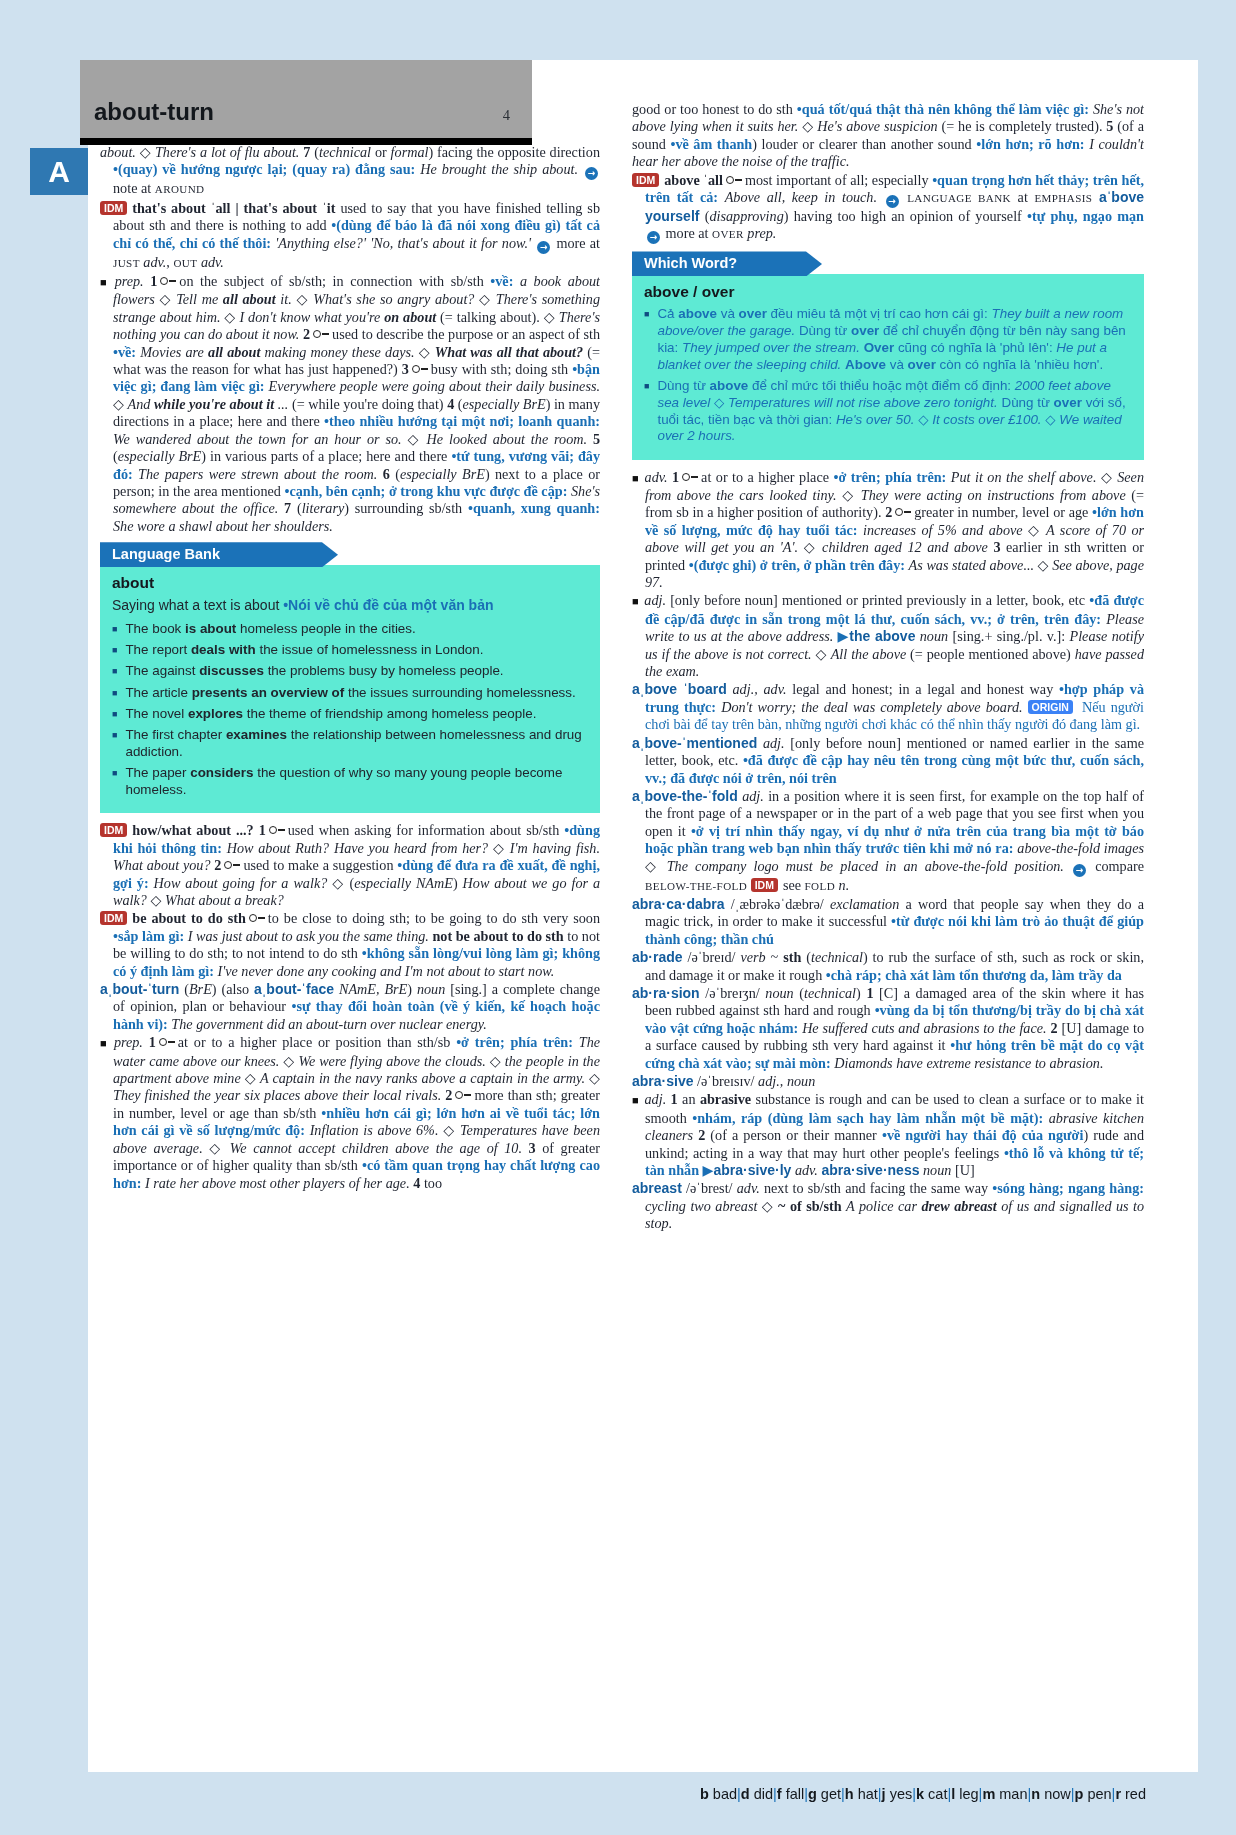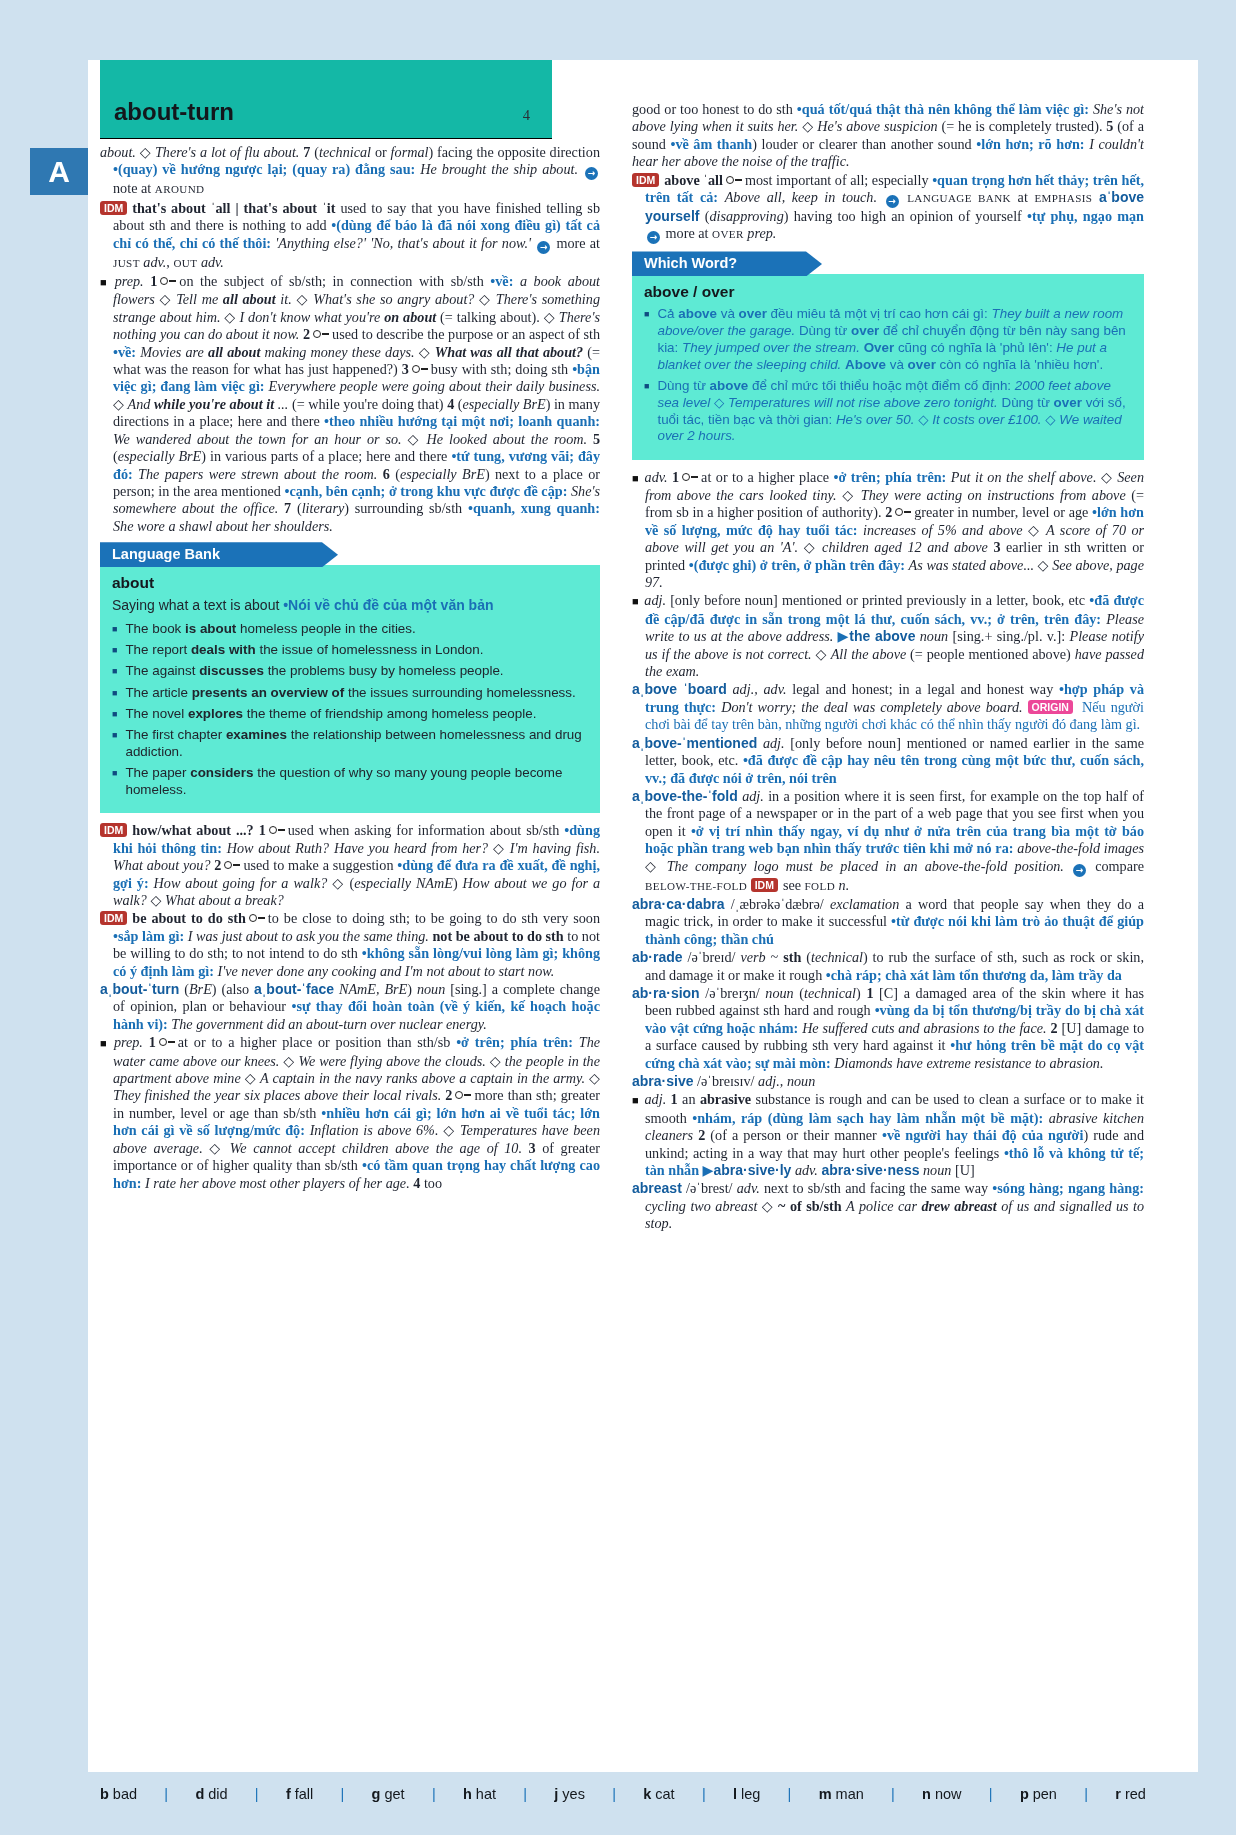--- a/index.html
+++ b/index.html
@@ -1,20 +1,20 @@
 <!DOCTYPE html>
 <html><head>
 <meta charset="utf-8">
 <style>
   html,body{margin:0;padding:0;}
   body{width:1236px;height:1835px;background:#cfe1ef;position:relative;
        font-family:"Liberation Serif","DejaVu Serif",serif;}
   .sheet{position:absolute;left:88px;top:60px;width:1110px;height:1712px;background:#ffffff;}
-  .header-block{position:absolute;left:100px;top:60px;width:452px;height:78px;background:#14b8a6;
-       border-bottom:1px solid #000000;}
+  .header-block{position:absolute;left:80px;top:60px;width:452px;height:78px;background:#a3a3a3;
+       border-bottom:7px solid #000000;}
   .running-head{position:absolute;left:14px;bottom:12px;font:bold 24px "Liberation Sans","DejaVu Sans",sans-serif;color:#13171c;}
   .page-num{position:absolute;right:22px;bottom:14px;font:14.5px "Liberation Serif","DejaVu Serif",serif;color:#2a2f36;}
   .letter-tab{position:absolute;left:30px;top:148px;width:58px;height:47px;background:#2f78b2;color:#fff;
        font:bold 30px "Liberation Sans","DejaVu Sans",sans-serif;display:flex;align-items:center;justify-content:center;}
   .col{position:absolute;overflow:hidden;font-size:14.2px;line-height:17.4px;color:#1f2430;text-align:justify;}
   #col-left{left:100px;top:144px;width:500px;height:1612px;}
   #col-right{left:632px;top:101px;width:512px;height:1675px;}
   .blk{margin:0 0 1px 0;text-indent:-13px;padding-left:13px;}
   .blk.noindent{text-indent:0;padding-left:0;}
   .blk.hw-line{text-indent:0;padding-left:0;margin-top:4px;}
@@ -23,42 +23,42 @@
   .sbi{font-weight:bold;font-style:italic;}
   .svn{color:#1a6fb5;font-weight:bold;}
   .svr{color:#1a6fb5;}
   .shw{font-family:"Liberation Sans","DejaVu Sans",sans-serif;font-weight:bold;color:#135c9d;font-size:14px;}
   .shwL{font-family:"Liberation Sans","DejaVu Sans",sans-serif;font-weight:bold;color:#135c9d;font-size:21px;}
   .ssc{text-transform:uppercase;font-size:0.78em;letter-spacing:0.4px;}
   .ssq{margin-right:5px;font-size:11px;color:#111;}
   .sdv{color:#1a6fb5;}
   .idm-badge{display:inline-block;background:#b5342d;color:#fff;border-radius:3px;padding:0 4px;margin-right:5px;
        font:bold 10.5px "Liberation Sans","DejaVu Sans",sans-serif;line-height:14px;vertical-align:1px;text-indent:0;}
-  .origin-badge{display:inline-block;background:#ec4899;color:#fff;border-radius:3px;padding:0 4px;margin-right:4px;
+  .origin-badge{display:inline-block;background:#3b82f6;color:#fff;border-radius:3px;padding:0 4px;margin-right:4px;
        font:bold 10.5px "Liberation Sans","DejaVu Sans",sans-serif;line-height:14px;vertical-align:1px;text-indent:0;}
   .key{display:inline-block;width:16px;height:10px;position:relative;margin:0 3px;text-indent:0;}
   .key::before{content:"";position:absolute;left:0;top:1px;width:6px;height:6px;border:1.7px solid #222;border-radius:50%;}
   .key::after{content:"";position:absolute;left:9px;top:4px;width:7px;height:2px;background:#222;}
   .arr{display:inline-block;width:13px;height:13px;border-radius:50%;background:#1b72b8;color:#fff;
        text-align:center;vertical-align:-2px;margin:0 2px;text-indent:0;}
   .arr::before{content:"→";display:block;font:bold 9px "DejaVu Sans",sans-serif;line-height:13px;}
   
   .lbox{margin:7px 0 9px 0;text-indent:0;}
   .lbox .banner{width:238px;height:25px;background:#1b72b8;color:#fff;box-sizing:border-box;
        font:bold 14.5px "Liberation Sans","DejaVu Sans",sans-serif;line-height:25px;padding:0 22px 0 12px;
        clip-path:polygon(0 0,calc(100% - 16px) 0,100% 50%,calc(100% - 16px) 100%,0 100%);position:relative;z-index:1;}
   .lbox.ww .banner{width:190px;}
   .box-body{background:#5eead4;padding:8px 12px 10px 12px;margin-top:-2px;
        font-family:"Liberation Sans","DejaVu Sans",sans-serif;font-size:13.4px;line-height:16.8px;color:#20262e;text-align:left;}
   .lbox.ww .box-body{color:#1a6fb5;}
   .box-heading{font-weight:bold;font-size:15.5px;margin:2px 0 5px 0;color:#14181d;}
   .box-sub{margin:0 0 7px 0;font-size:14px;}
   .box-item{display:flex;gap:8px;margin:4.5px 0;}
   .box-bullet{flex:0 0 auto;color:#0f4c81;font-size:9px;line-height:16px;}
-  .footer-row{position:absolute;left:100px;top:1786px;width:1046px;display:flex;justify-content:space-between;
+  .footer-row{position:absolute;left:100px;top:1786px;width:1046px;display:flex;justify-content:flex-end;
        font:14.5px "Liberation Sans","DejaVu Sans",sans-serif;color:#14181d;align-items:center;}
   .fpair b{font-weight:bold;margin-right:4px;}
   .fsep{color:#1b72b8;}
 </style>
 </head>
 <body>
 
 <div class="sheet"></div>
 
 <div class="header-block">

